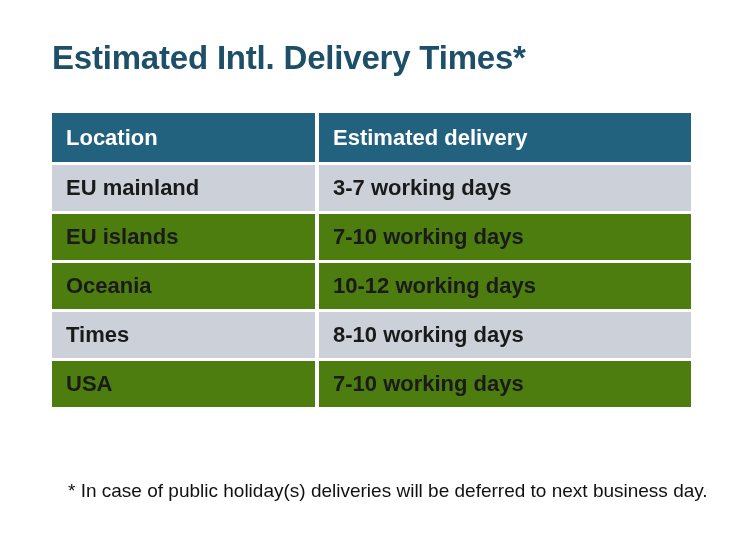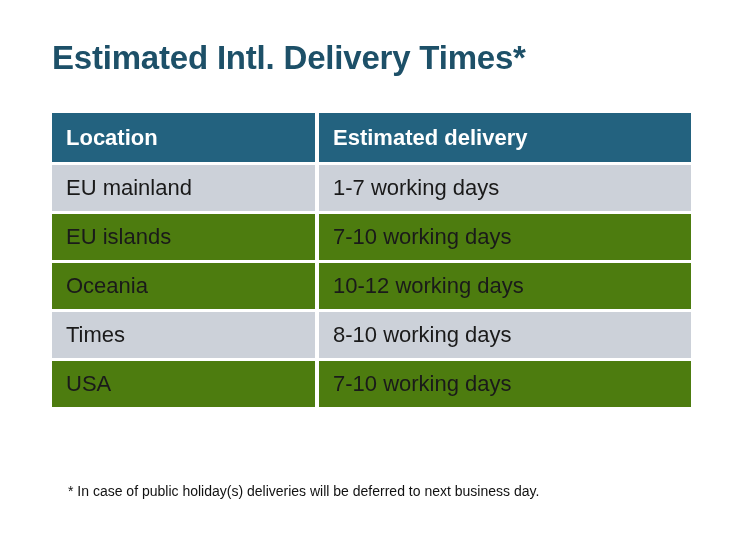--- a/index.html
+++ b/index.html
@@ -70,41 +70,41 @@
     font-weight: 700;
     height: 48px;
   }
 
   .delivery-table thead th.col-location {
     border-right: 4px solid #ffffff;
   }
 
   .delivery-table tbody td {
     color: #1a1a1a;
-    font-weight: 400;
+    font-weight: 700;
     border-top: 3px solid #ffffff;
   }
 
   .delivery-table tbody td.col-location {
     border-right: 4px solid #ffffff;
   }
 
   .delivery-table tbody tr.row-odd td {
     background: #ccd1d9;
   }
 
   .delivery-table tbody tr.row-even td {
     background: #4d7c0f;
   }
 
   .footnote {
     position: absolute;
     left: 68px;
     top: 481px;
-    font-size: 14px;
+    font-size: 19px;
     line-height: 20px;
     color: #111111;
     white-space: nowrap;
   }
 </style>
 </head>
 <body>
 
 <div class="page">
 
@@ -113,21 +113,21 @@
   <table class="delivery-table">
     <thead>
       <tr>
         <th class="col-location">Location</th>
         <th class="col-estimate">Estimated delivery</th>
       </tr>
     </thead>
     <tbody>
       <tr class="row-odd">
         <td class="col-location">EU mainland</td>
-        <td class="col-estimate">1-7 working days</td>
+        <td class="col-estimate">3-7 working days</td>
       </tr>
       <tr class="row-even">
         <td class="col-location">EU islands</td>
         <td class="col-estimate">7-10 working days</td>
       </tr>
       <tr class="row-even">
         <td class="col-location">Oceania</td>
         <td class="col-estimate">10-12 working days</td>
       </tr>
       <tr class="row-odd">

